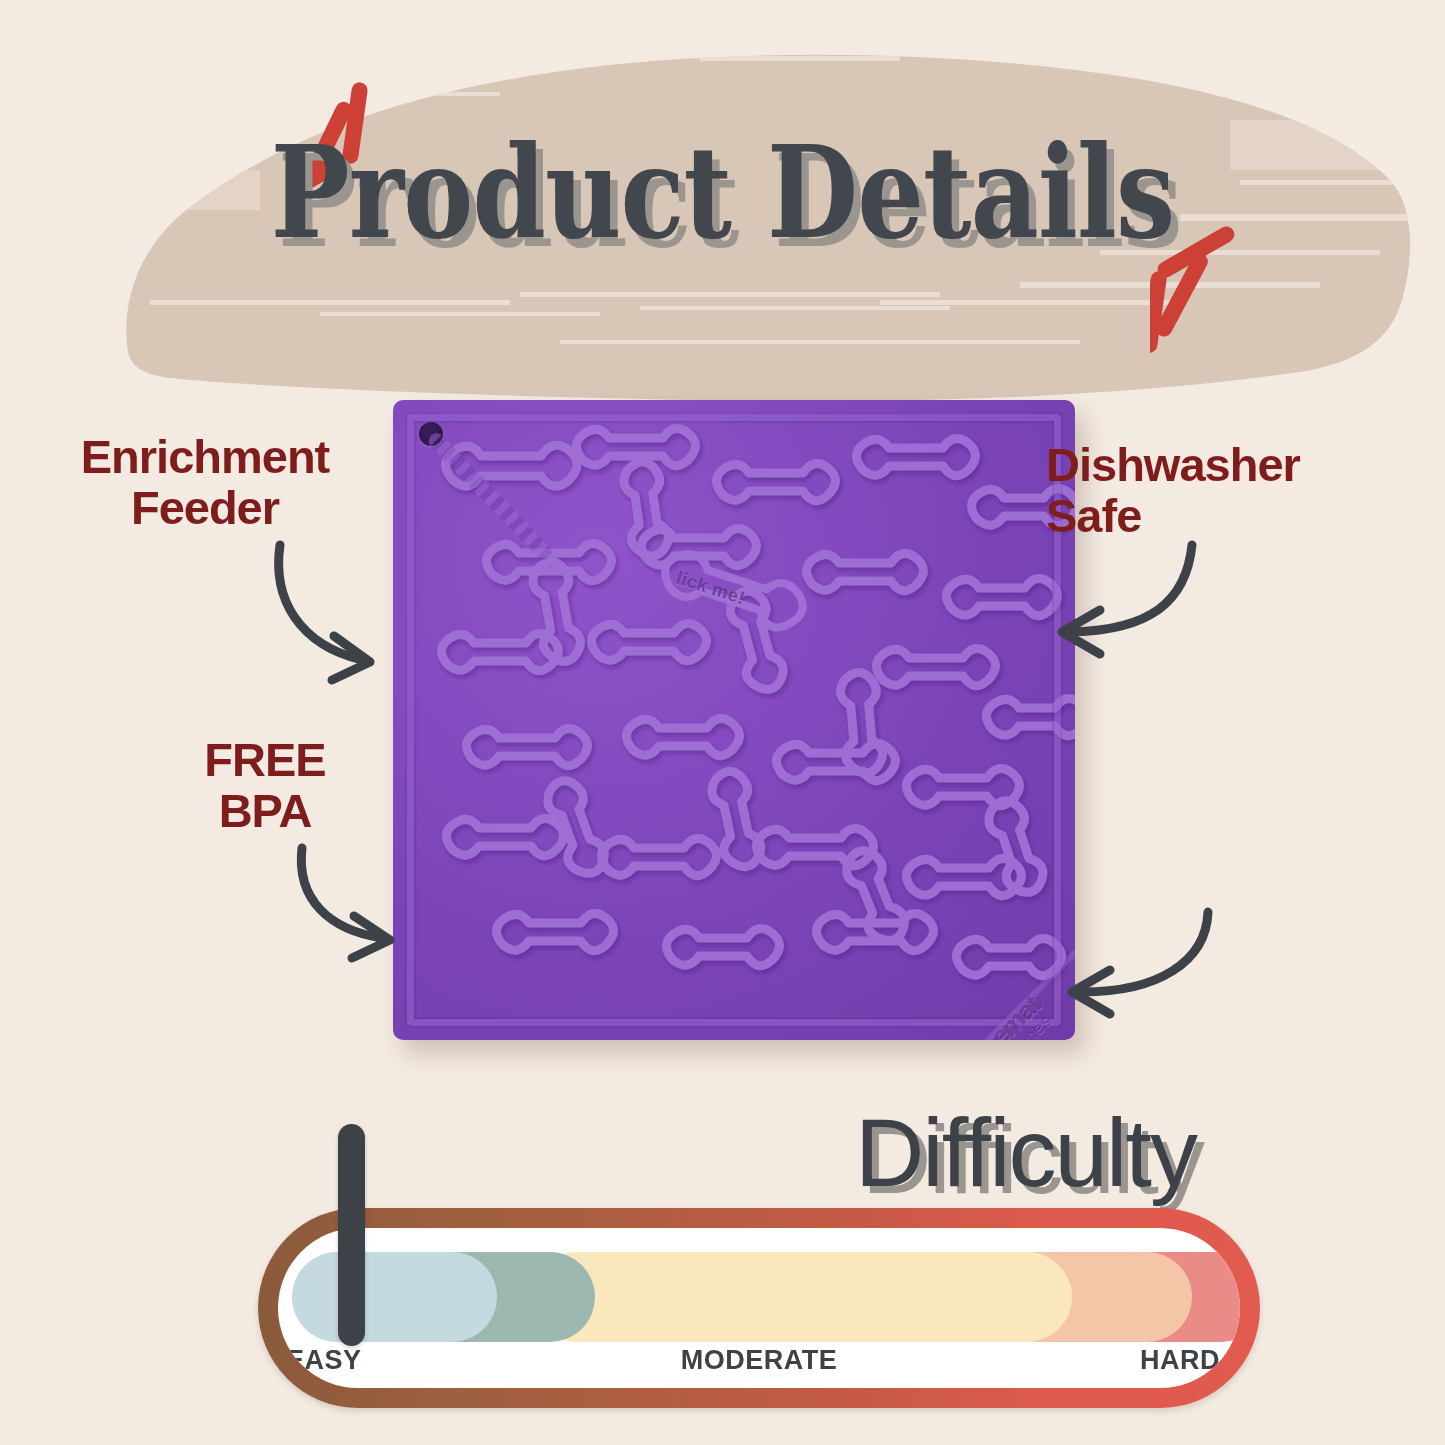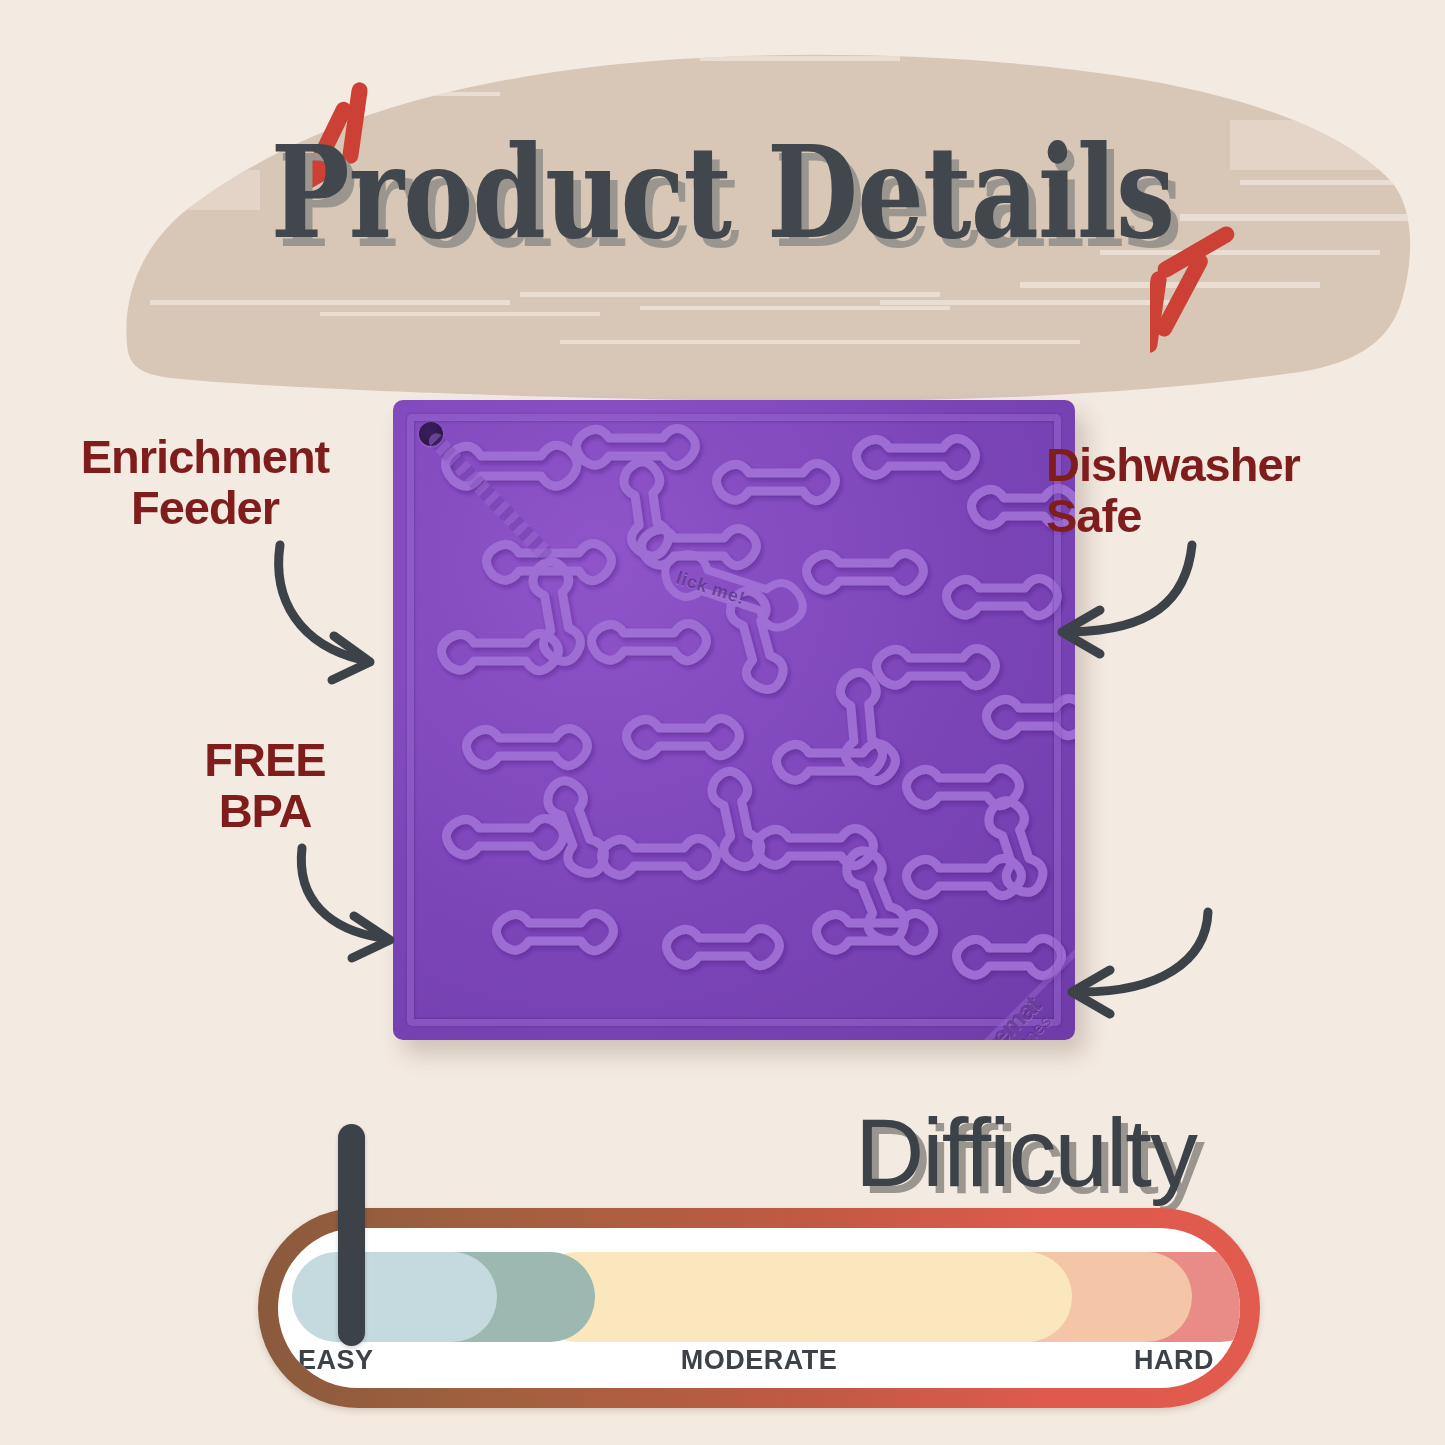--- a/index.html
+++ b/index.html
@@ -127,23 +127,23 @@
   .band-3{left:240px;width:540px; background:#fbe7bd;}
   .band-4{left:700px;width:200px; background:#f4c5a7;}
   .band-5{left:800px;width:174px; background:#e98b86;}
 
   .meter-label{
     position:absolute;bottom:12px;
     font-family:"Liberation Sans", sans-serif;
     font-weight:700;font-size:27px;letter-spacing:.5px;
     color:#3c4248;
   }
-  .ml-easy{left:20px;}
+  .ml-easy{left:8px;}
   .ml-mod{left:0;width:100%;text-align:center;margin-top:20px;}
-  .ml-hard{right:26px;text-align:center;}
+  .ml-hard{right:20px;text-align:center;}
 
   .marker{
     position:absolute;left:338px;top:1124px;width:27px;height:222px;
     border-radius:14px;background:#3c4248;
     box-shadow:0 2px 4px rgba(0,0,0,.18);
   }
 </style>
 </head>
 <body>
 

